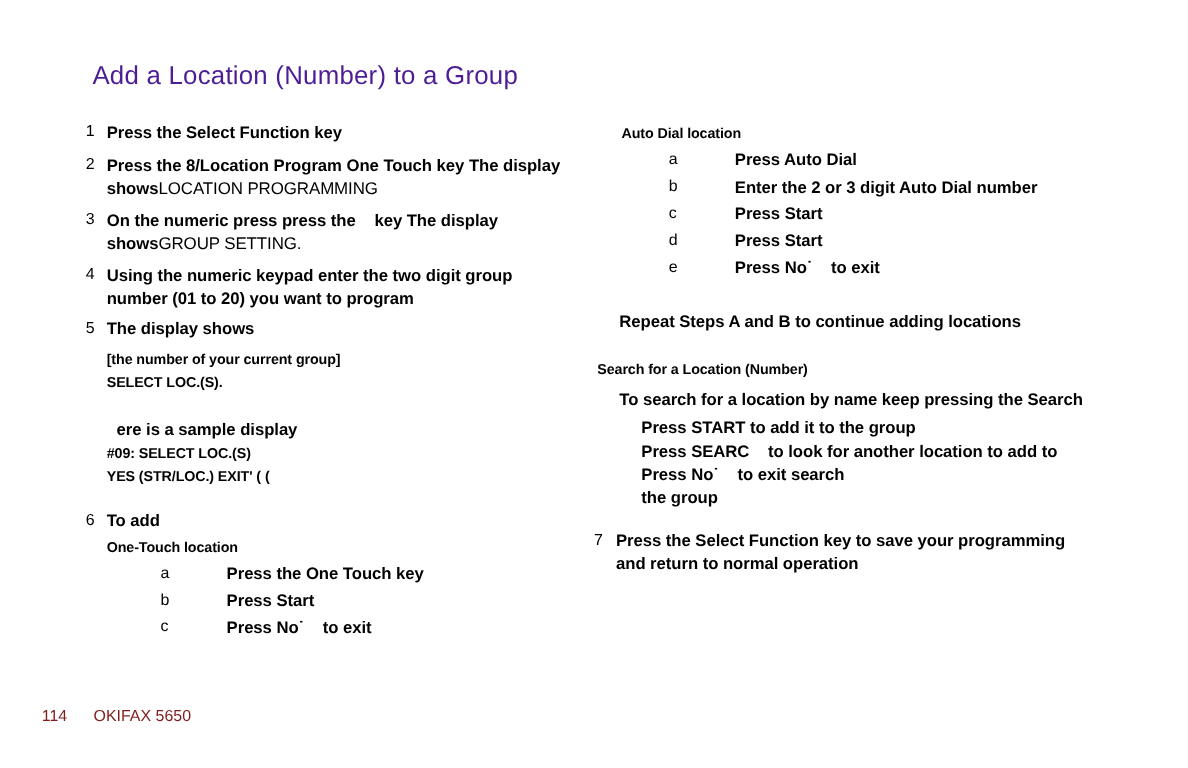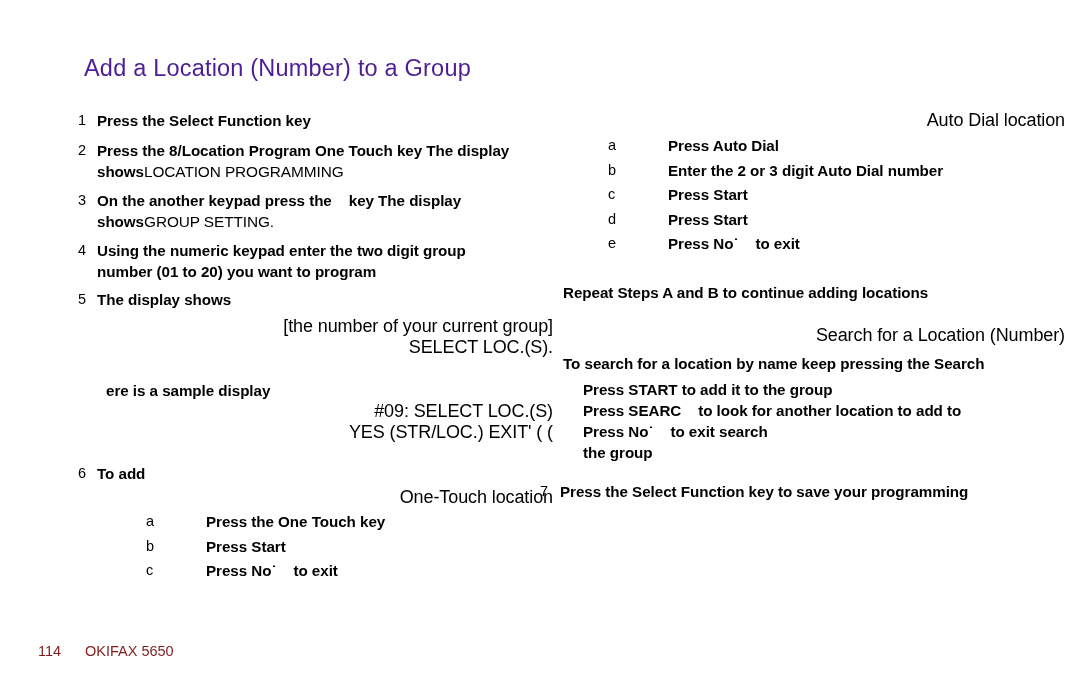--- a/index.html
+++ b/index.html
@@ -76,25 +76,24 @@
   }
 
   
   .glyph-gap {
     display: inline-block;
     width: 17px;
   }
 
   
   .plain {
-    font-size: 18px;
-    font-weight: 400;
+    font-size: 13px;
+    font-weight: 700;
     line-height: 21px;
     letter-spacing: -0.1px;
-    text-align: right;
   }
 
   
   .subitem {
     position: relative;
     height: 24.5px;
   }
   .sub-letter {
     position: absolute;
     left: 0;
@@ -150,21 +149,21 @@
       <span class="step-num">2</span>
       <div class="step-body">
         <span>Press the 8/Location Program One Touch key  The display</span><br>
         <span>shows</span><span class="disp">LOCATION PROGRAMMING</span>
       </div>
     </div>
 
     <div class="step" style="margin-bottom:8px;">
       <span class="step-num">3</span>
       <div class="step-body">
-        <span>On the another keypad  press the</span><span class="glyph-gap"></span><span>key  The display</span><br>
+        <span>On the numeric press  press the</span><span class="glyph-gap"></span><span>key  The display</span><br>
         <span>shows</span><span class="disp">GROUP SETTING.</span>
       </div>
     </div>
 
     <div class="step" style="margin-bottom:7px;">
       <span class="step-num">4</span>
       <div class="step-body">
         <span>Using the numeric keypad  enter the two digit group</span><br>
         <span>number (01 to 20) you want to program</span>
       </div>
@@ -250,20 +249,21 @@
       <div>Press START to add it to the group</div>
       <div><span>Press SEARC</span><span class="glyph-gap"></span><span>to look for another location to add to</span></div>
       <div><span>Press No</span><span class="nomark">˙</span><span>to exit search</span></div>
       <div>the group</div>
     </div>
 
     <div class="step" style="margin-top:18px; padding-left:20px;">
       <span class="step-num">7</span>
       <div class="step-body">
         <span>Press the Select Function key to save your programming</span><br>
+        <span>and return to normal operation</span>
       </div>
     </div>
 
   </div>
 
   <div class="footer">
     <span class="pageno">114</span><span>OKIFAX 5650</span>
   </div>
 
 </div>

